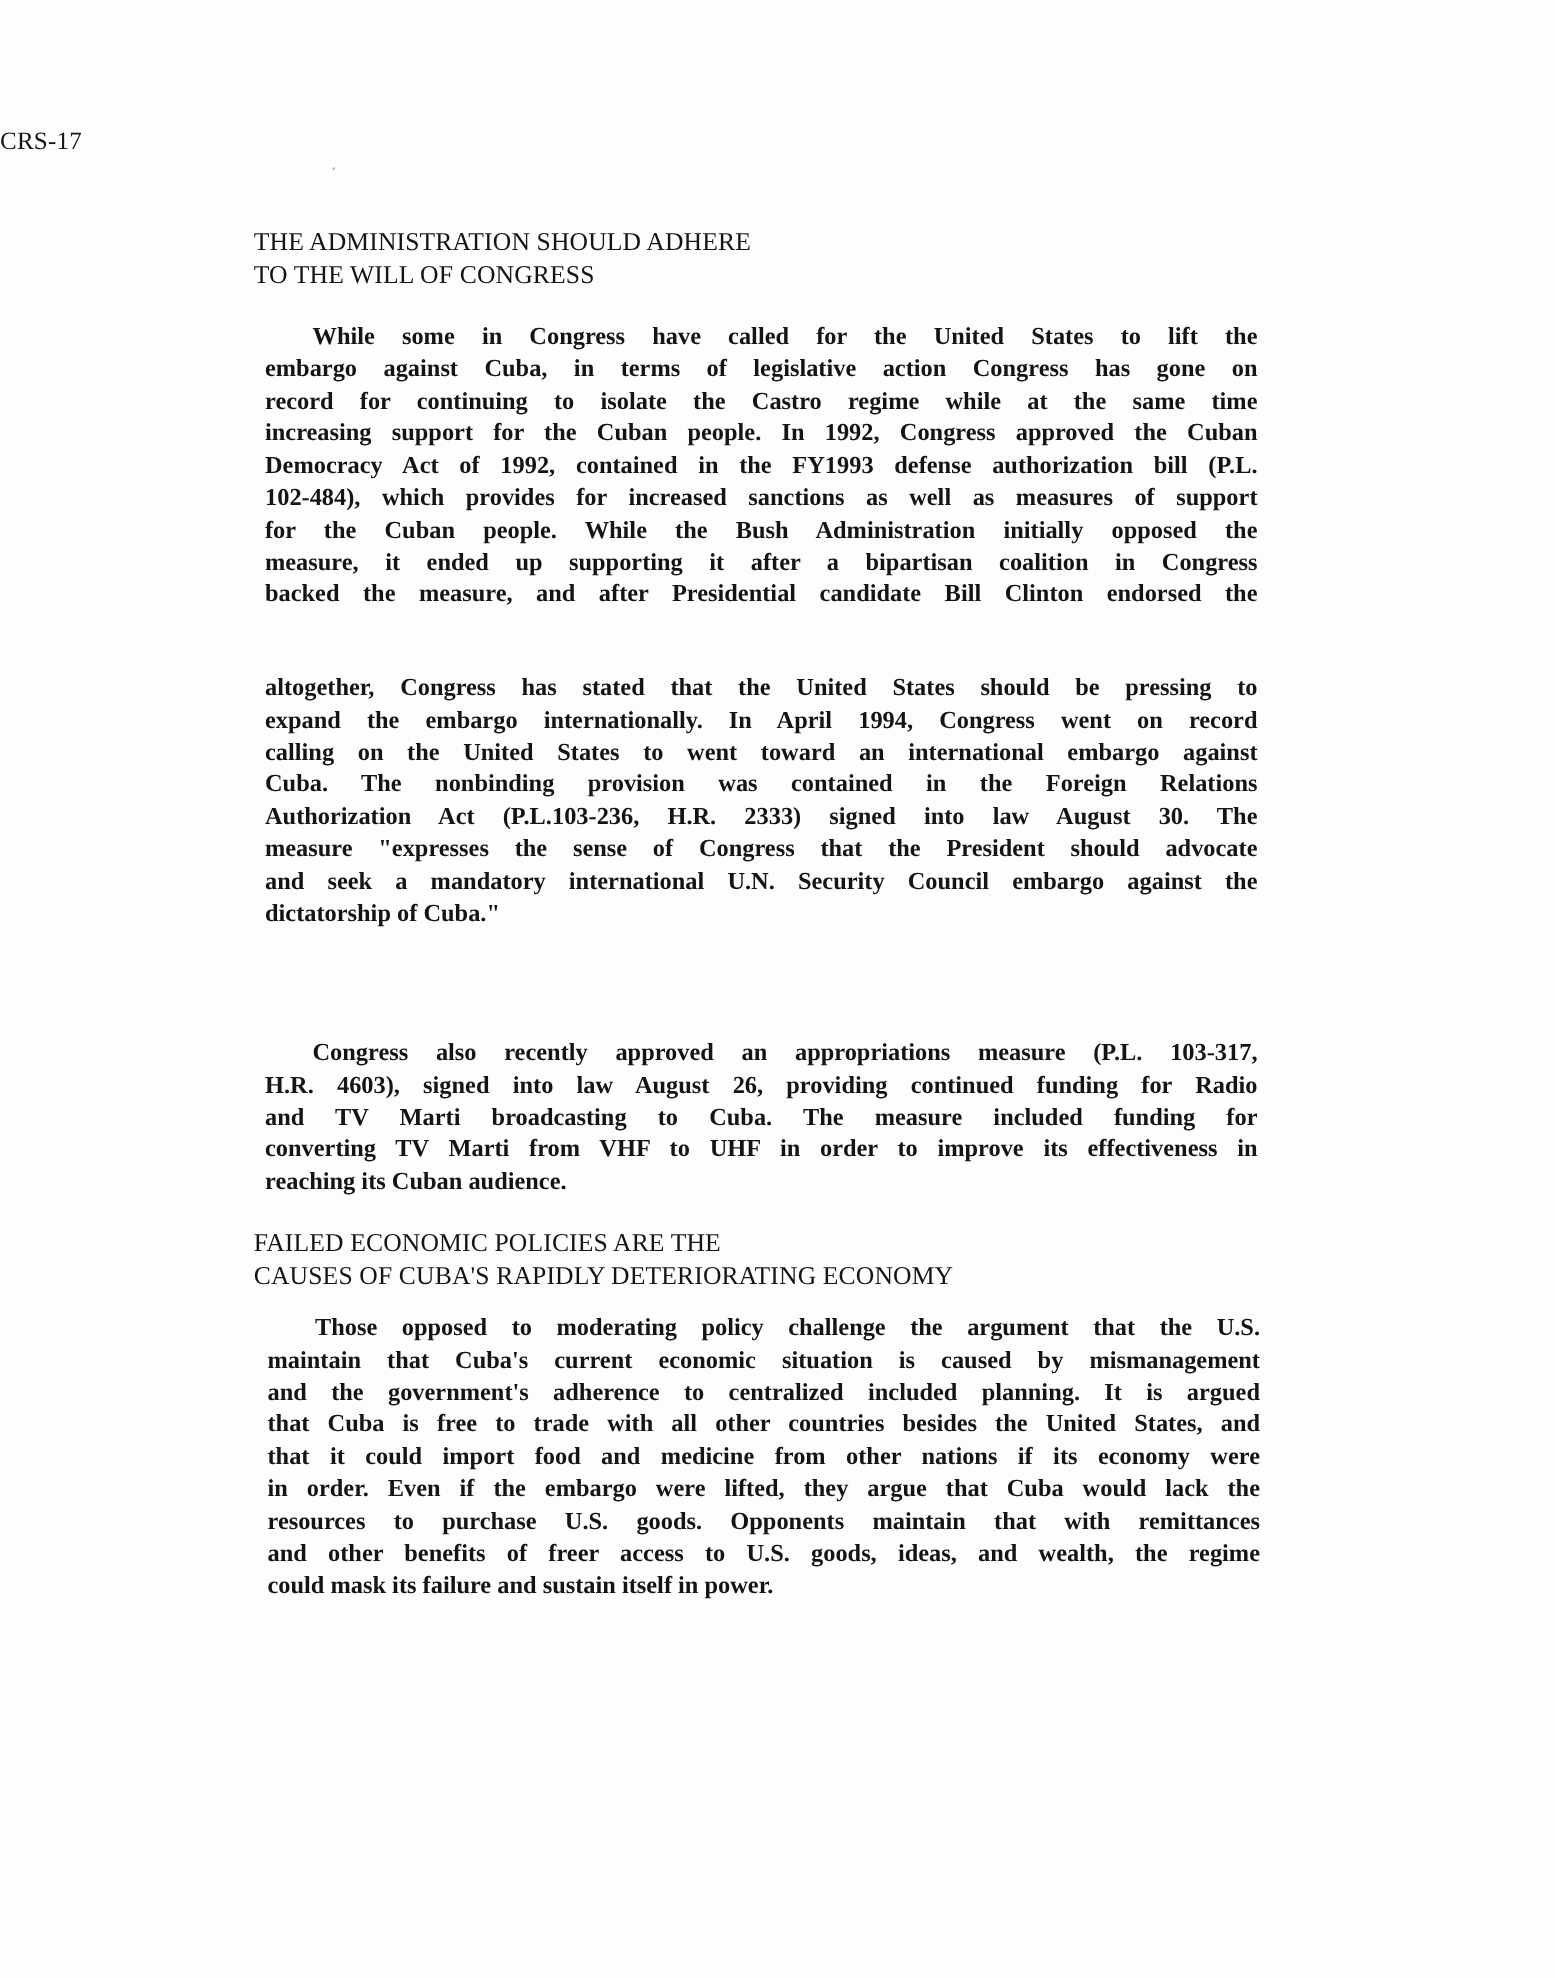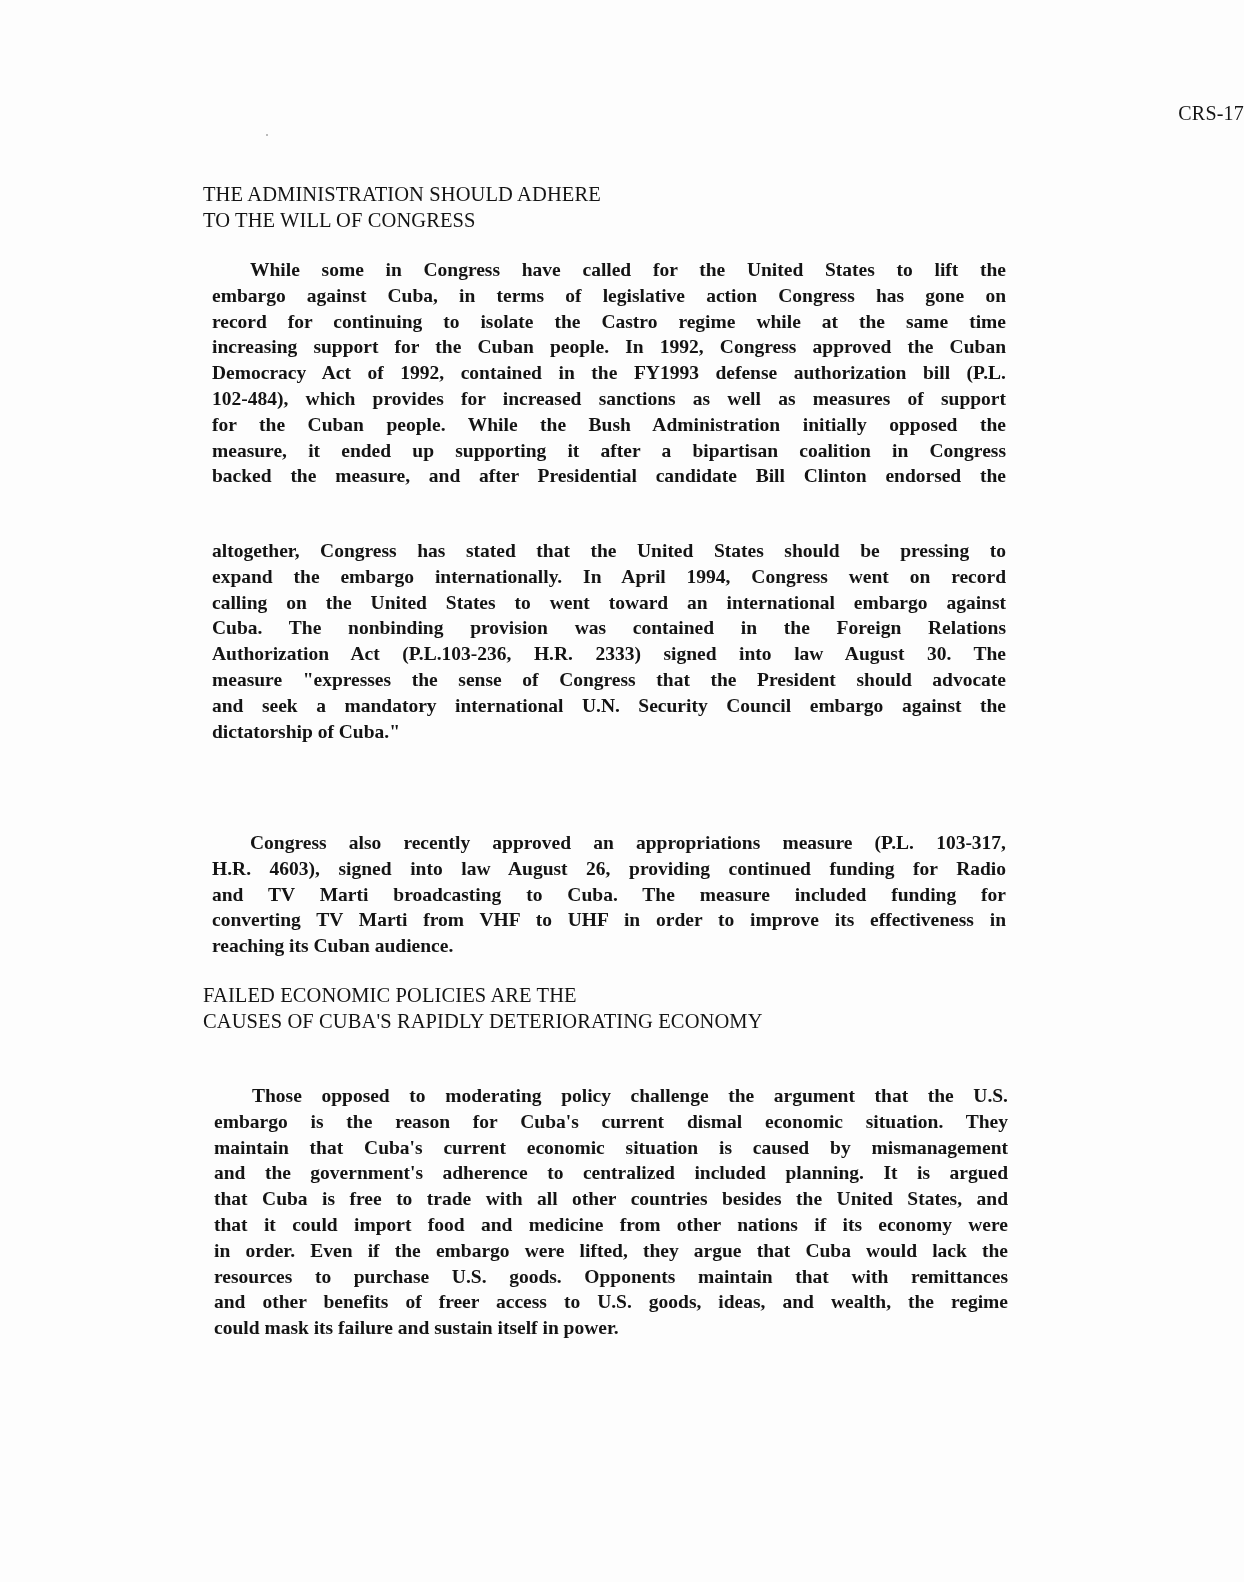--- a/index.html
+++ b/index.html
@@ -13,21 +13,21 @@
       position: relative;
       overflow: hidden;
       font-family: "Liberation Serif", "DejaVu Serif", serif;
       color: #141414;
     }
     .page-number {
       position: absolute;
       top: 102px;
       left: 0;
       width: 1244px;
-      text-align: right;
+      text-align: left;
       font-size: 20px;
       letter-spacing: 0.2px;
     }
     .stray-dot {
       position: absolute;
       top: 134px;
       left: 266px;
       width: 2px;
       height: 2px;
       background: #bbb;
@@ -58,21 +58,21 @@
       white-space: nowrap;
       height: 25.8px;
       overflow: visible;
       font-weight: bold;
     }
     .para .ln.first { text-indent: 38px; }
     .para .ln.last { text-align-last: left; }
     #para-1 { top: 257px; }
     #para-2 { top: 538px; }
     #para-3 { top: 830px; }
-    #para-4 { top: 1050px; left: 214px; margin-top: 33px; }
+    #para-4 { top: 1050px; left: 214px; }
   </style>
 </head>
 <body>
 
 <div>
 
   <div class="page-number">CRS-17</div>
   <div class="stray-dot"></div>
 
   <div class="heading" id="heading-1">
@@ -111,21 +111,20 @@
     <span class="ln last">reaching its Cuban audience.</span>
   </div>
 
   <div class="heading" id="heading-2">
     <span class="hl">FAILED ECONOMIC POLICIES ARE THE</span>
     <span class="hl">CAUSES OF CUBA'S RAPIDLY DETERIORATING ECONOMY</span>
   </div>
 
   <div class="para" id="para-4">
     <span class="ln first">Those opposed to moderating policy challenge the argument that the U.S.</span>
-    <span class="ln">embargo is the reason for Cuba's current dismal economic situation.  They</span>
     <span class="ln">maintain that Cuba's current economic situation is caused by mismanagement</span>
     <span class="ln">and the government's adherence to centralized included planning.  It is argued</span>
     <span class="ln">that Cuba is free to trade with all other countries besides the United States, and</span>
     <span class="ln">that it could import food and medicine from other nations if its economy were</span>
     <span class="ln">in order.  Even if the embargo were lifted, they argue that Cuba would lack the</span>
     <span class="ln">resources to purchase U.S. goods.  Opponents maintain that with remittances</span>
     <span class="ln">and other benefits of freer access to U.S. goods, ideas, and wealth, the regime</span>
     <span class="ln last">could mask its failure and sustain itself in power.</span>
   </div>
 

